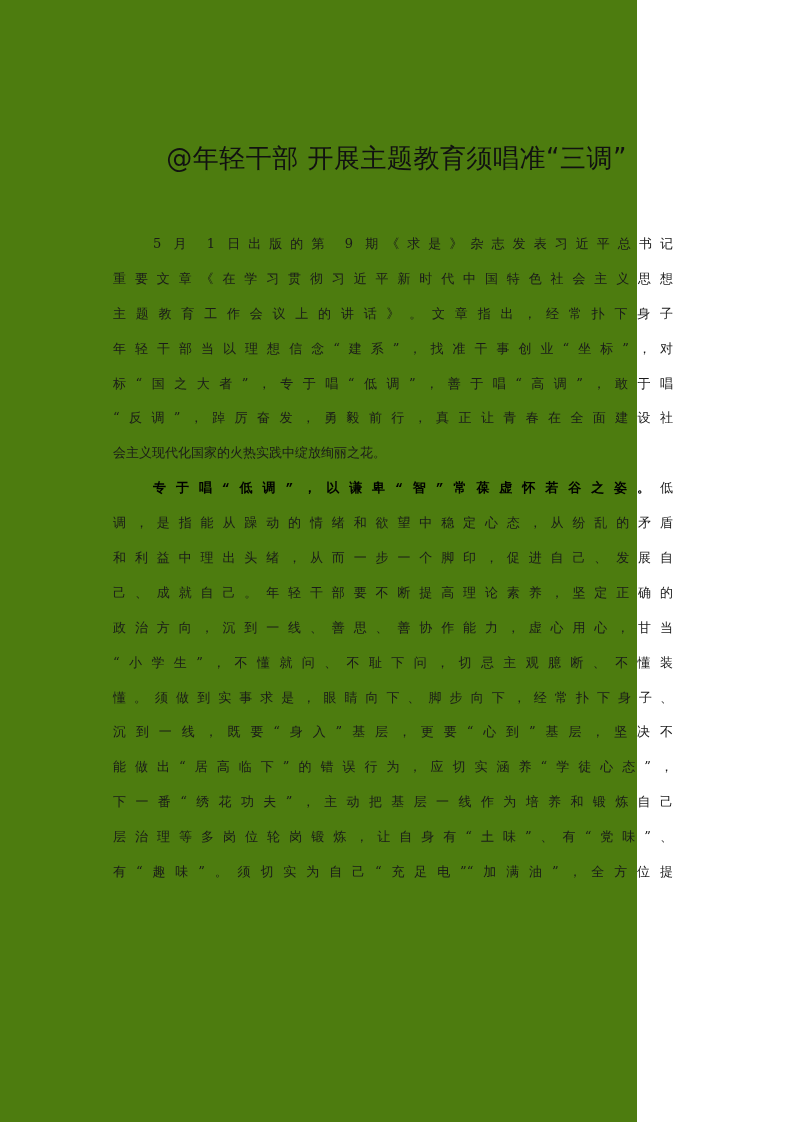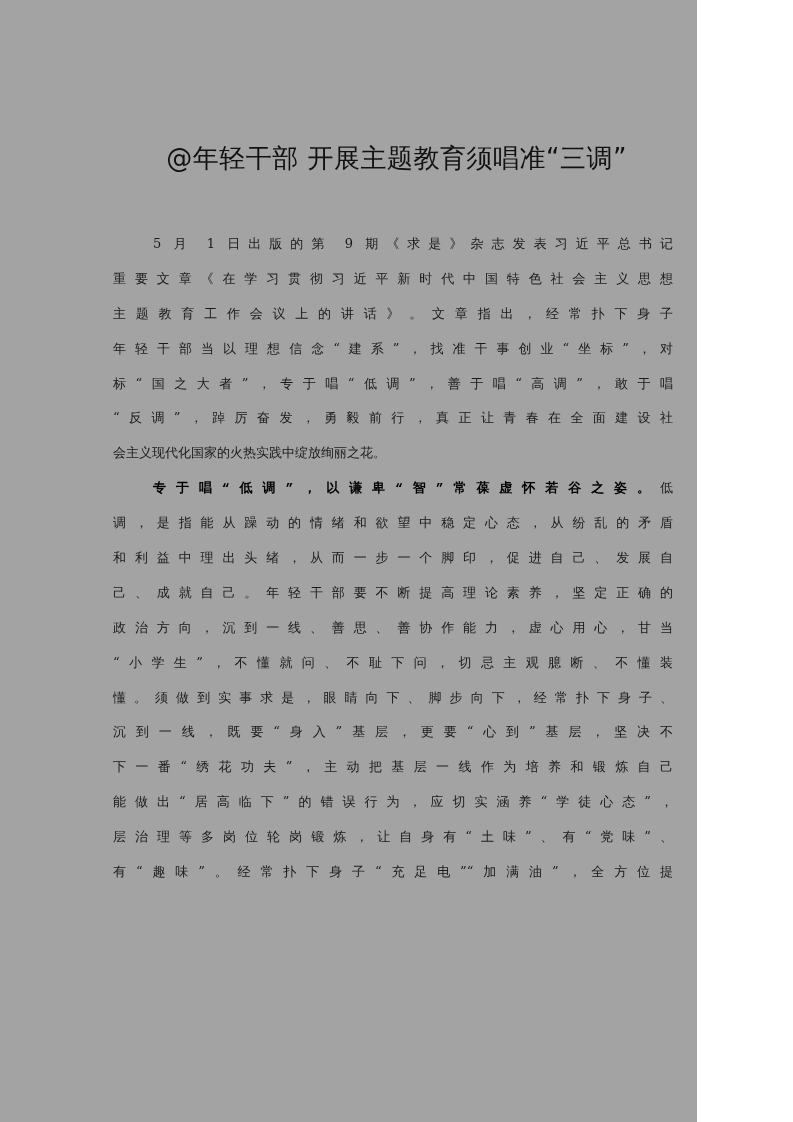--- a/index.html
+++ b/index.html
@@ -1,17 +1,17 @@
 <!DOCTYPE html>
 <html><head>
 <meta charset="utf-8">
 <style>
   html, body { margin: 0; padding: 0; background: #ffffff; }
   body { width: 793px; height: 1122px; position: relative; overflow: hidden; }
-  .page { position: absolute; left: 0; top: 0; width: 697px; height: 1122px; background: #a3a3a3; }
+  .page { position: absolute; left: 0; top: 0; width: 637px; height: 1122px; background: #4d7c0f; }
   .title {
     position: absolute; left: 0; width: 793px; top: 140px;
     text-align: center; font-family: "DejaVu Sans", "Liberation Sans", sans-serif;
     font-size: 26px; line-height: 36px; color: #111; letter-spacing: 0.5px;
   }
   .body {
     position: absolute; left: 113px; top: 227px; width: 560px;
     font-family: "DejaVu Serif", "Liberation Serif", serif;
     font-size: 13px; line-height: 34.9px; color: #1a1a1a;
   }
@@ -39,19 +39,19 @@
 
     <div>
       <span class="line indent"><span class="bold">专于唱“低调”，以谦卑“智”常葆虚怀若谷之姿。</span><span>低</span></span>
       <span class="line">调，是指能从躁动的情绪和欲望中稳定心态，从纷乱的矛盾</span>
       <span class="line">和利益中理出头绪，从而一步一个脚印，促进自己、发展自</span>
       <span class="line">己、成就自己。年轻干部要不断提高理论素养，坚定正确的</span>
       <span class="line">政治方向，沉到一线、善思、善协作能力，虚心用心，甘当</span>
       <span class="line">“小学生”，不懂就问、不耻下问，切忌主观臆断、不懂装</span>
       <span class="line">懂。须做到实事求是，眼睛向下、脚步向下，经常扑下身子、</span>
       <span class="line">沉到一线，既要“身入”基层，更要“心到”基层，坚决不</span>
+      <span class="line">能做出“居高临下”的错误行为，应切实涵养“学徒心态”，</span>
       <span class="line">下一番“绣花功夫”，主动把基层一线作为培养和锻炼自己</span>
-      <span class="line">能做出“居高临下”的错误行为，应切实涵养“学徒心态”，</span>
       <span class="line">层治理等多岗位轮岗锻炼，让自身有“土味”、有“党味”、</span>
-      <span class="line">有“趣味”。经常扑下身子“充足电”“加满油”，全方位提</span>
+      <span class="line">有“趣味”。须切实为自己“充足电”“加满油”，全方位提</span>
     </div>
   </div>
 </div>
 
 </body></html>

